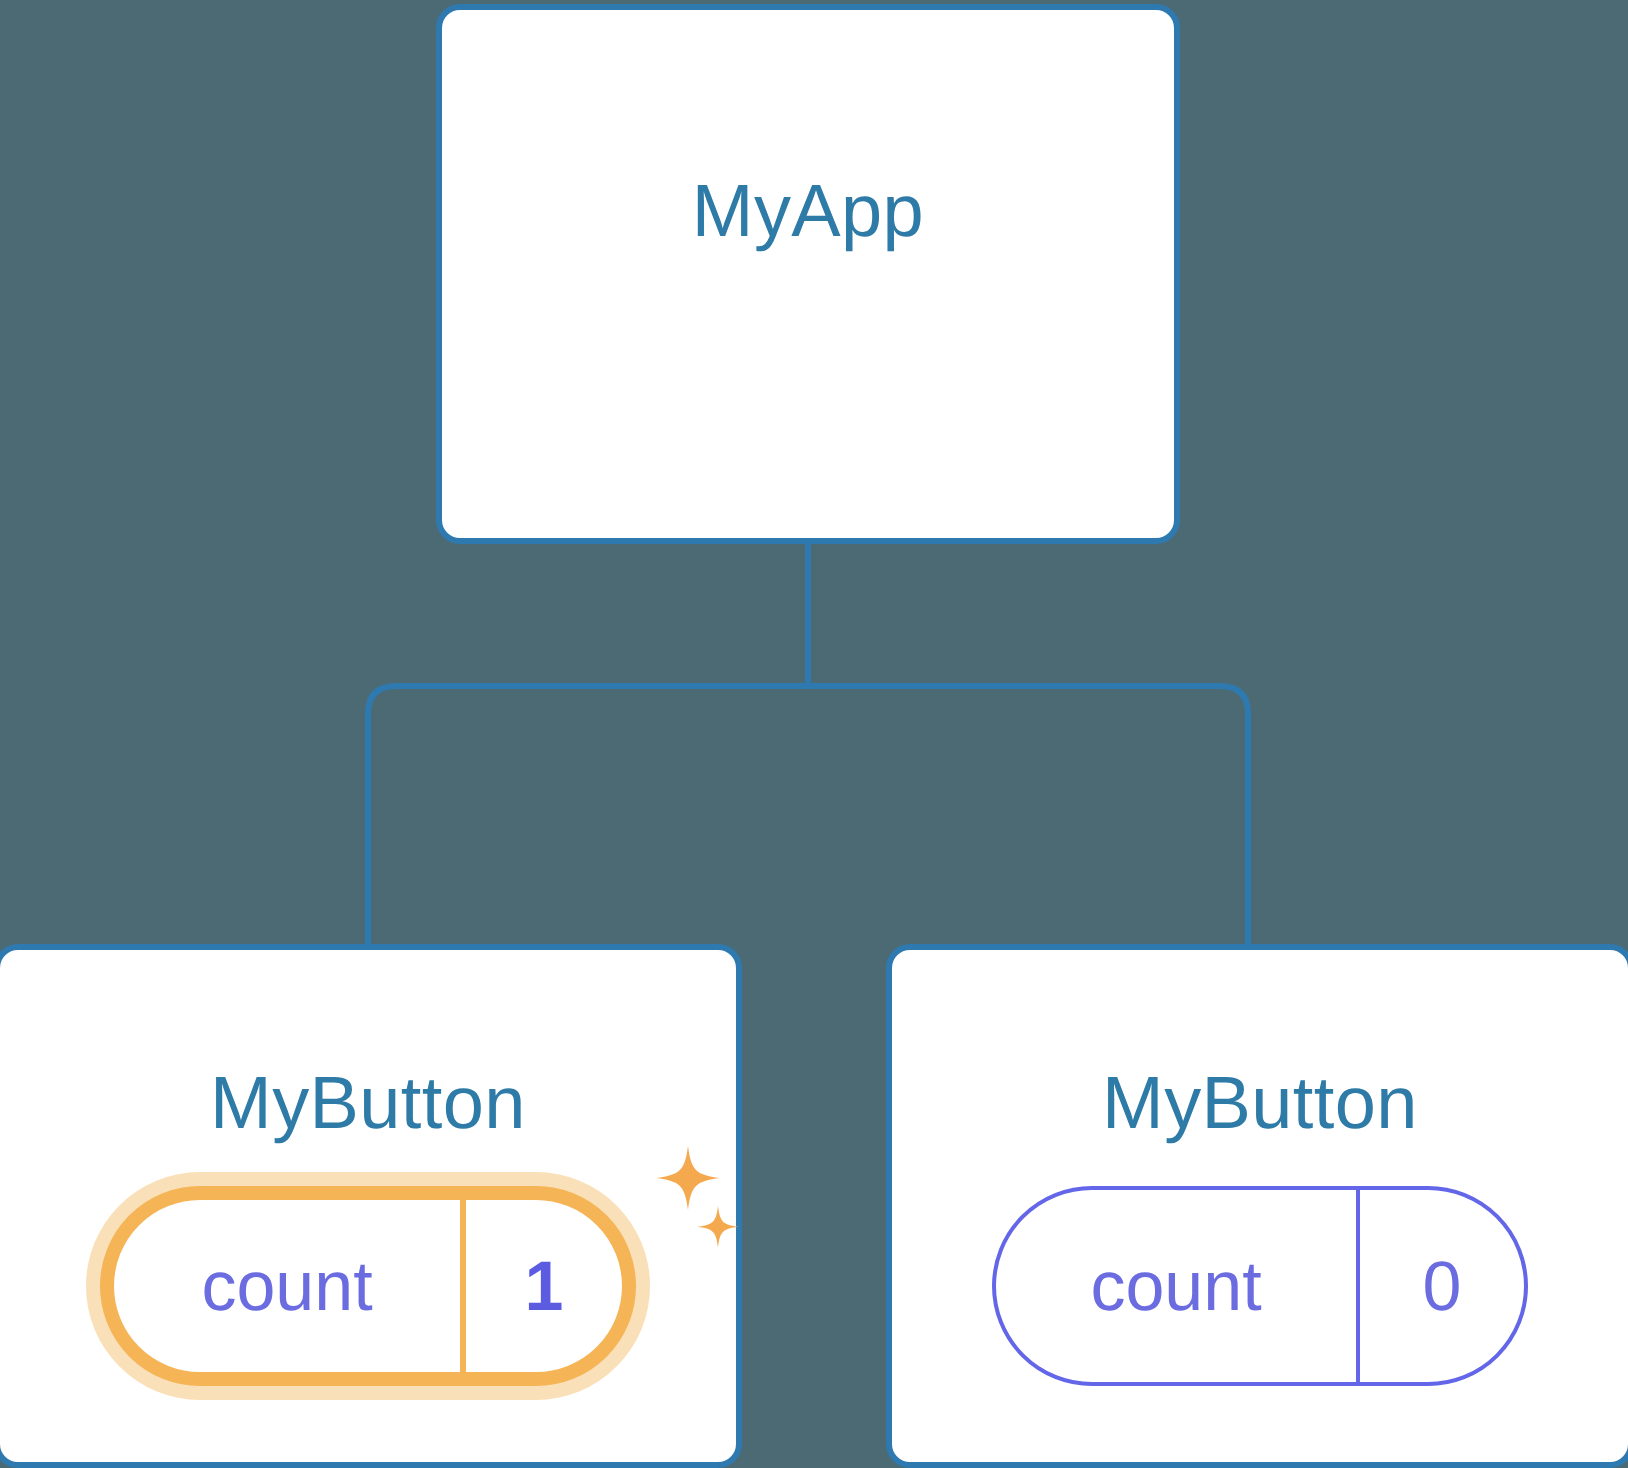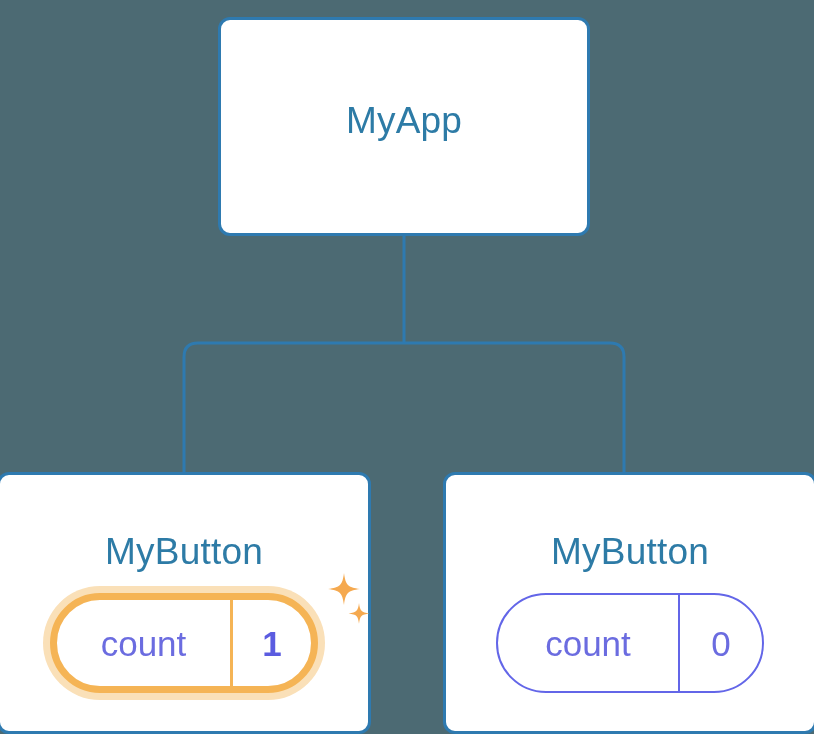--- a/index.html
+++ b/index.html
@@ -32,23 +32,23 @@
     position: absolute;
     background: #ffffff;
     border: 3px solid #2e7ab0;
     border-radius: 12px;
     box-sizing: border-box;
   }
 
   
   .card-root {
     left: 218px;
-    top: 17px;
+    top: 2px;
     width: 372px;
-    height: 219px;
+    height: 270px;
   }
   .card-root .node-title {
     position: absolute;
     left: 0;
     right: 0;
     top: 82px;
     text-align: center;
   }
 
   

